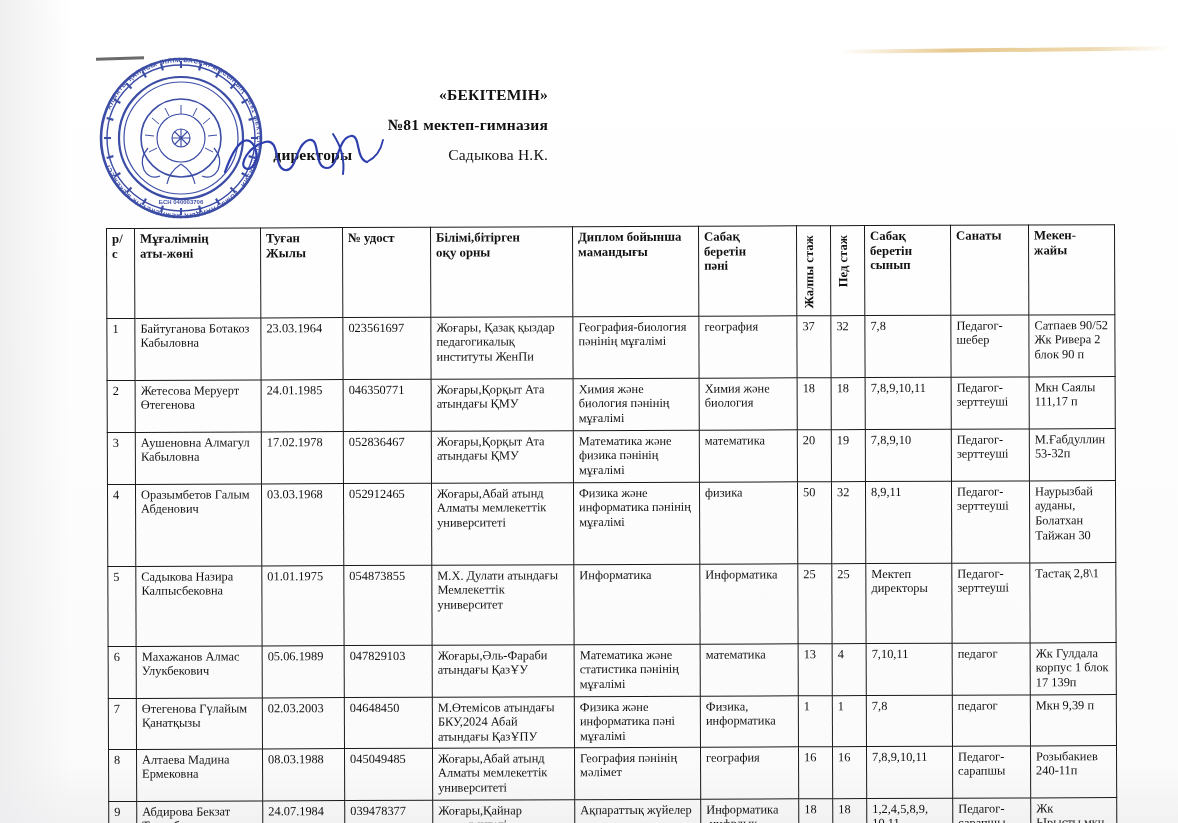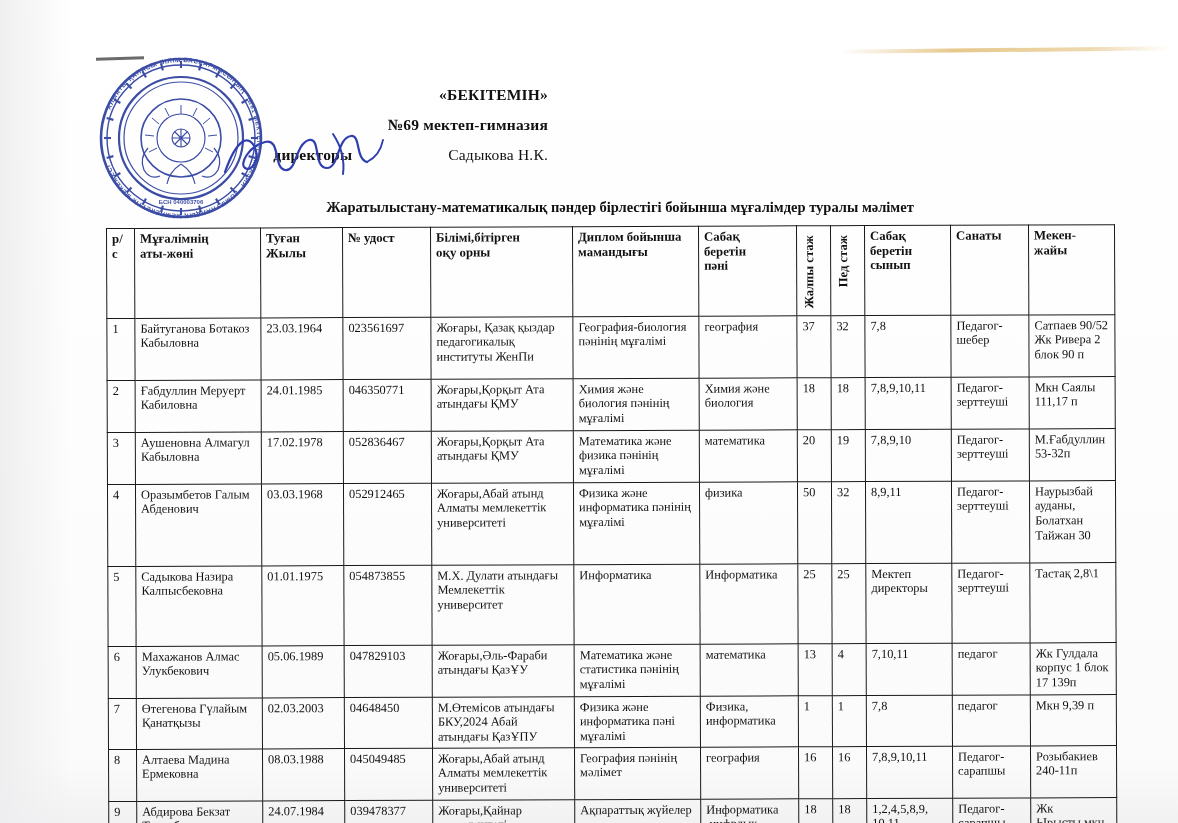--- a/index.html
+++ b/index.html
@@ -230,38 +230,37 @@
       </g>
       <path d="M60 96 q-9 10 -4 22 q6 10 16 6" stroke-width="1.3"></path>
       <path d="M126 96 q9 10 4 22 q-6 10 -16 6" stroke-width="1.3"></path>
       <path d="M93 112 q-12 8 -14 20 M93 112 q12 8 14 20" stroke-width="1.1"></path>
     </g>
     <text x="93" y="152" text-anchor="middle" font-family="'Liberation Sans', sans-serif" font-size="6" fill="#2c3e9e" font-weight="bold">БСН 040003706</text>
   </svg>
 
   <div class="header-block">
     <div class="header-line">«БЕКІТЕМІН»</div>
-    <div class="header-line">№69 мектеп-гимназия</div>
+    <div class="header-line">№81 мектеп-гимназия</div>
     <div class="header-line">
       <span>директоры</span><span class="sig-gap"></span><span class="director-name">Садыкова Н.К.</span>
     </div>
   </div>
 
   <svg class="signature" viewBox="0 0 180 54">
     <g fill="none" stroke="#2f3fae" stroke-width="2.2" stroke-linecap="round">
       <path d="M10 44 C 22 10, 34 6, 40 20 C 45 33, 36 44, 30 40 C 24 36, 34 18, 50 14
                C 66 10, 58 40, 70 42 C 82 44, 80 16, 94 12 C 106 9, 98 40, 112 40
                C 124 40, 122 10, 136 8 C 146 7, 140 30, 152 34"></path>
       <path d="M118 6 C 126 18, 130 30, 128 46" stroke-width="2"></path>
       <path d="M152 34 C 160 30, 166 22, 168 12" stroke-width="1.8"></path>
     </g>
   </svg>
 
   <div class="doc-title">
-    <span>Жаратылыстану-математикалық  пәндер бірлестігі бойынша мұғалімдер туралы мәлімет</span>
   </div>
 
   <div class="table-wrap">
     <table class="grid">
       <colgroup>
         <col class="c-no">
           <col class="c-name">
           <col class="c-dob">
           <col class="c-id">
         <col class="c-edu">
@@ -299,21 +298,21 @@
             <td>География-биология пәнінің мұғалімі</td>
             <td>география</td>
             <td class="num">37</td>
             <td class="num">32</td>
             <td>7,8</td>
             <td>Педагог-шебер</td>
             <td>Сатпаев 90/52 Жк Ривера 2 блок 90 п</td>
           </tr>
           <tr style="height: 52px;">
             <td class="num">2</td>
-            <td>Ғабдуллин Меруерт Кабиловна</td>
+            <td>Жетесова Меруерт Өтегенова</td>
             <td>24.01.1985</td>
             <td>046350771</td>
             <td>Жоғары,Қорқыт Ата атындағы ҚМУ</td>
             <td>Химия және биология пәнінің мұғалімі</td>
             <td>Химия және биология</td>
             <td class="num">18</td>
             <td class="num">18</td>
             <td>7,8,9,10,11</td>
             <td>Педагог-зерттеуші</td>
             <td>Мкн Саялы 111,17 п</td>

